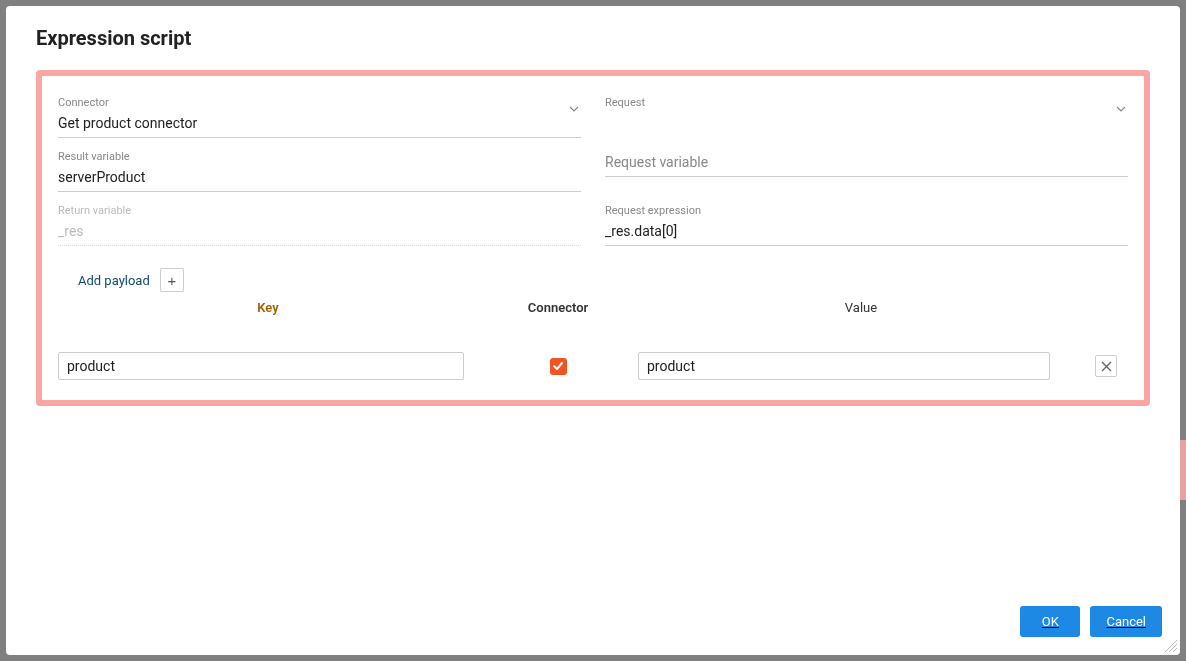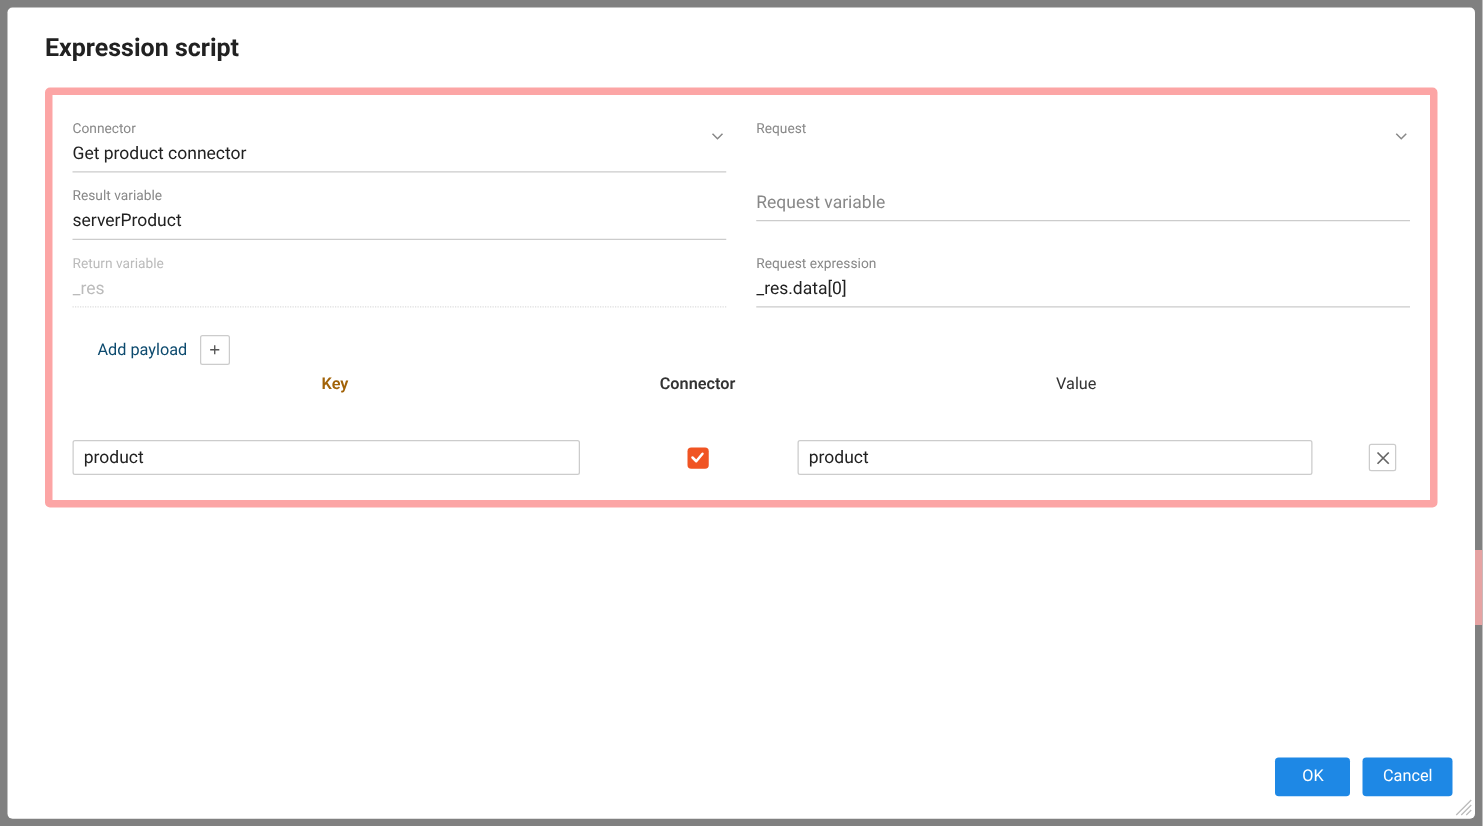--- a/index.html
+++ b/index.html
@@ -172,20 +172,21 @@
     padding: 0;
     color: #666;
   }
   .del-btn svg { width: 11px; height: 11px; display: block; }
 
   .dialog-footer {
     padding: 12px 18px 18px 18px;
     display: flex;
     justify-content: flex-end;
     gap: 10px;
+    text-decoration: underline;
   }
   .btn {
     min-width: 60px;
     padding: 8px 16px;
     border: none;
     border-radius: 3px;
     font-size: 13px;
     cursor: pointer;
     background: #1e88e5;
     color: #fff;

